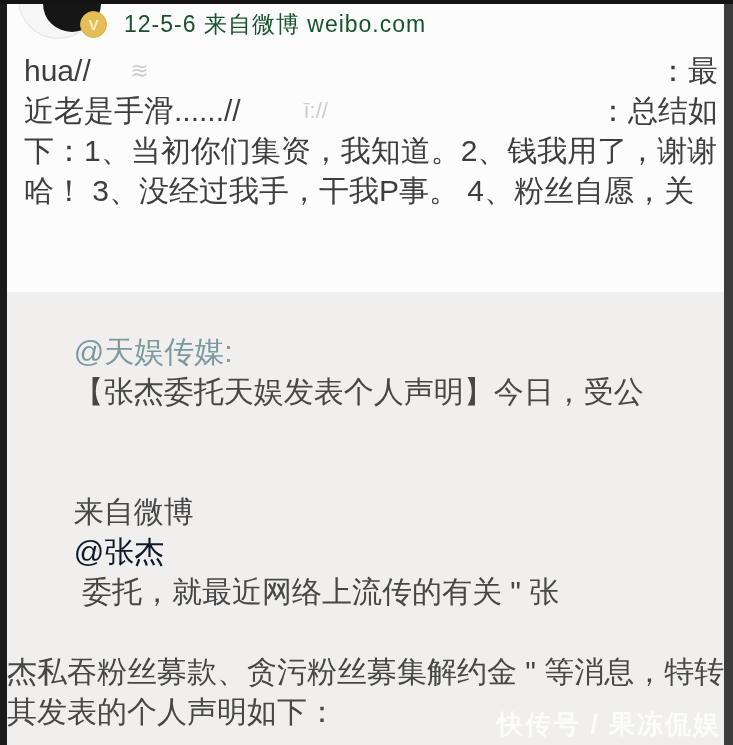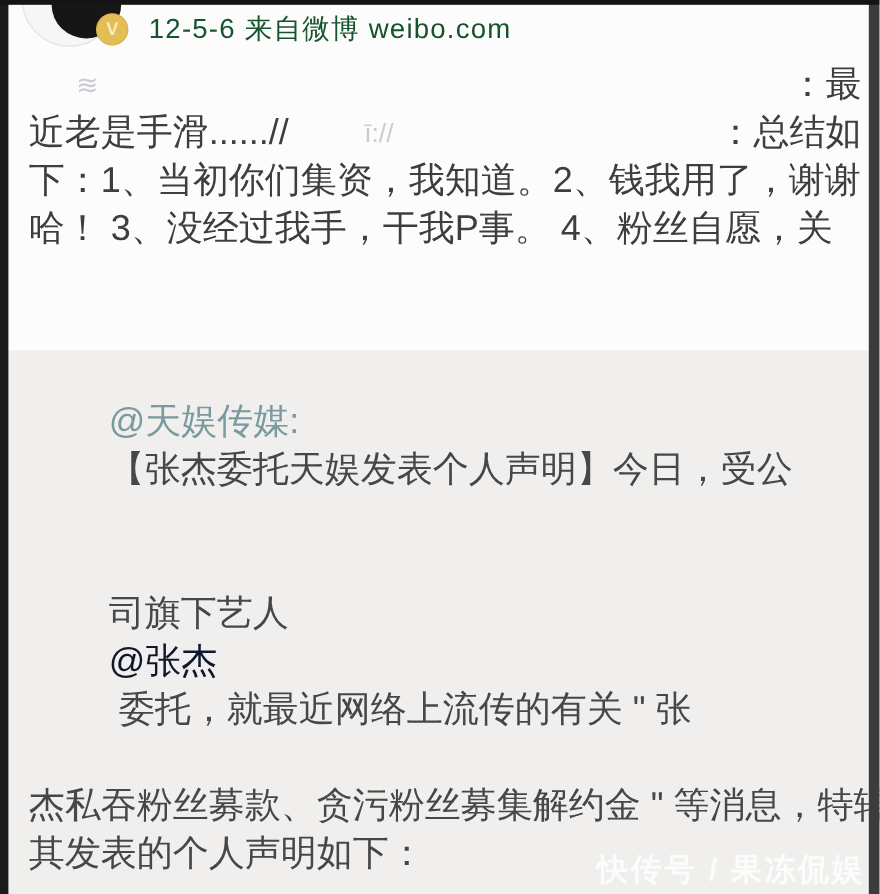--- a/index.html
+++ b/index.html
@@ -26,21 +26,21 @@
   
   .post1{position:absolute;left:24px;top:51px;width:694px;font-size:30px;line-height:40px;color:#3e3e3e;}
   .p1line{display:flex;white-space:pre;}
   .blur-gap{position:relative;color:#c9cdd2;font-size:22px;display:inline-flex;align-items:center;justify-content:flex-end;}
   .gap-a{width:58px;}
   .gap-b{width:150px;justify-content:center;}
   .push-right{margin-left:auto;}
 
   
   .repost{position:absolute;left:7px;top:292px;width:717px;height:453px;background:#f0efed;}
-  .post2{margin:0 0 0 17px;padding-top:0;width:692px;font-size:30px;line-height:40px;color:#474747;}
+  .post2{margin:0 0 0 0;padding-top:0;width:692px;font-size:30px;line-height:40px;color:#474747;}
   .post2 .line{white-space:pre;}
   .mention1{color:#7a9a9f;}
   .mention2{color:#0f172a;}
 
   .watermark{position:absolute;right:12px;bottom:3px;font-size:26px;font-weight:bold;
     color:rgba(255,255,255,.78);letter-spacing:2px;z-index:20;white-space:nowrap;}
 </style>
 </head>
 <body>
 
@@ -52,40 +52,41 @@
     <div class="v-badge">V</div>
     <div class="timestamp">
       <span>12-5-6</span>
       <span> </span>
       <span>来自微博 weibo.com</span>
     </div>
   </div>
 
   <div class="post1">
     <div class="p1line">
+      <span>hua//</span>
       <span class="blur-gap gap-a">≋</span>
       <span class="push-right">：最</span>
     </div>
     <div class="p1line">
       <span>近老是手滑......//</span>
       <span class="blur-gap gap-b">ī://</span>
       <span class="push-right">：总结如</span>
     </div>
     <div class="p1line">下：1、当初你们集资，我知道。2、钱我用了，谢谢</div>
     <div class="p1line">哈！ 3、没经过我手，干我P事。 4、粉丝自愿，关</div>
   </div>
 
   <div class="repost">
     <div class="post2">
       <div class="line">
         <span class="mention1">@天娱传媒:</span>
         <span>【张杰委托天娱发表个人声明】今日，受公</span>
       </div>
       <div class="line">
-        <span>司旗下艺人</span>
+        <span>来自微博</span>
         <span class="mention2">@张杰</span>
         <span> 委托，就最近网络上流传的有关 " 张</span>
       </div>
       <div class="line">杰私吞粉丝募款、贪污粉丝募集解约金 " 等消息，特转达</div>
       <div class="line">其发表的个人声明如下：</div>
     </div>
 
   </div>
 
   <div class="watermark">快传号 / 果冻侃娱</div>

